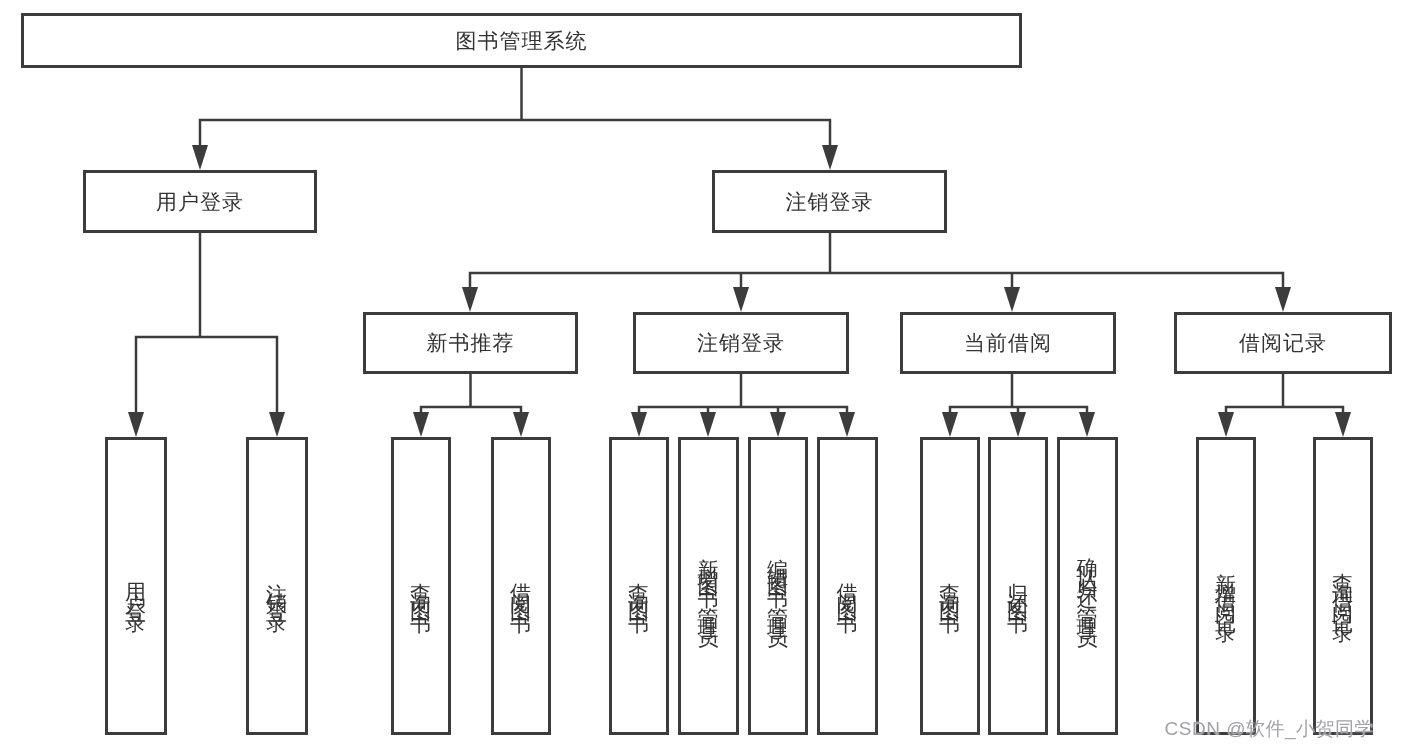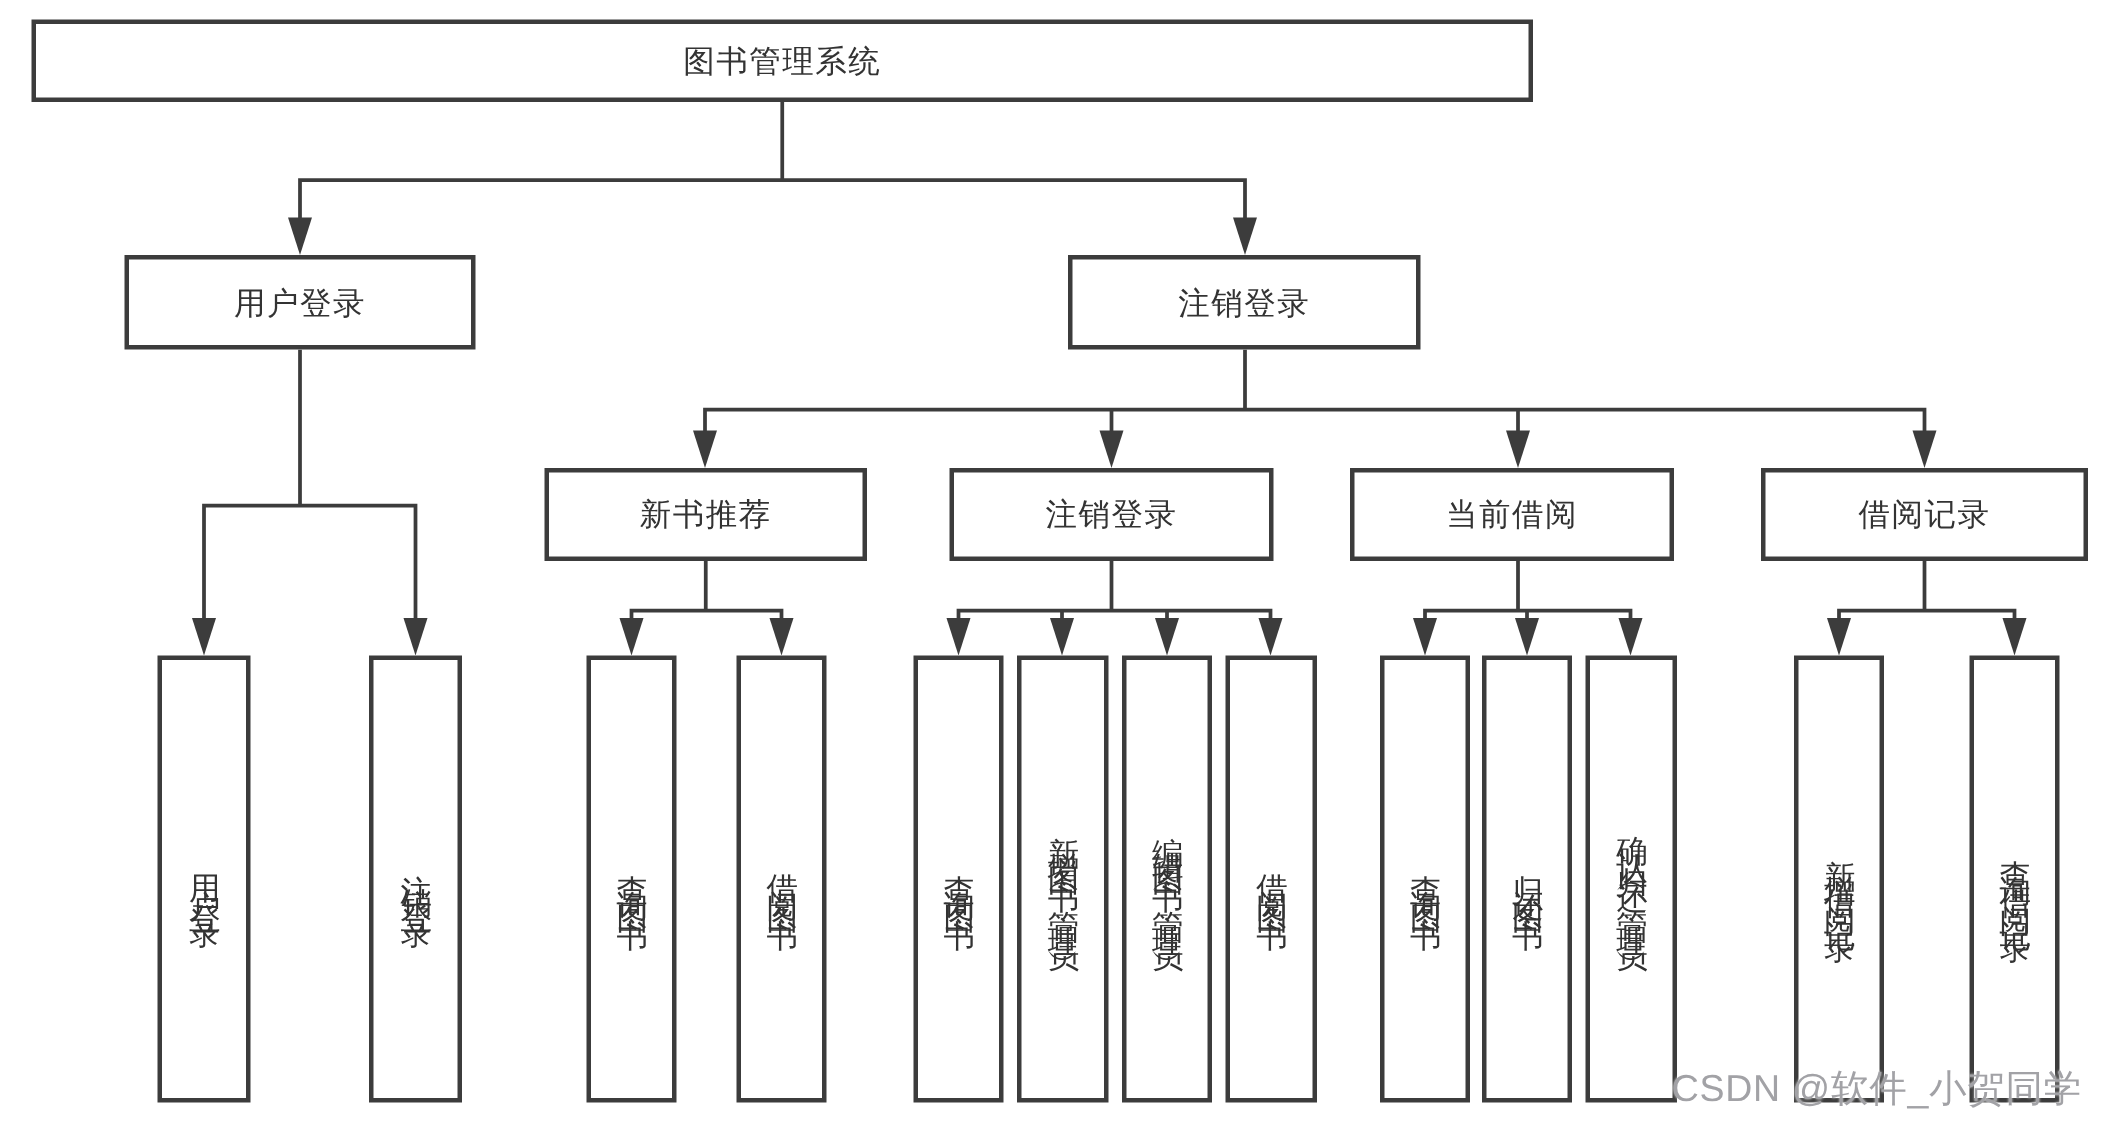--- a/index.html
+++ b/index.html
@@ -13,22 +13,22 @@
     position:absolute;box-sizing:border-box;background:#ffffff;
     border:3px solid #3c3c3c;color:#333333;
     display:flex;align-items:center;justify-content:center;
   }
   .h{font-size:21px;letter-spacing:1px;white-space:nowrap;}
   .v{
     writing-mode:vertical-lr;text-orientation:mixed;
     font-size:21px;letter-spacing:10px;line-height:1;
   }
   .watermark{
-    position:absolute;right:4px;bottom:5px;
-    font-size:25px;color:#a2a2a6;letter-spacing:0.5px;white-space:nowrap;
+    position:absolute;right:18px;bottom:5px;
+    font-size:19px;color:#a2a2a6;letter-spacing:0.5px;white-space:nowrap;
     text-shadow:0 0 2px #ffffff;
   }
 </style>
 </head>
 <body>
 
 <div class="canvas">
 
   <svg class="wires" viewBox="0 0 1405 747">
     <g stroke="#3c3c3c" stroke-width="2.5" fill="none">

